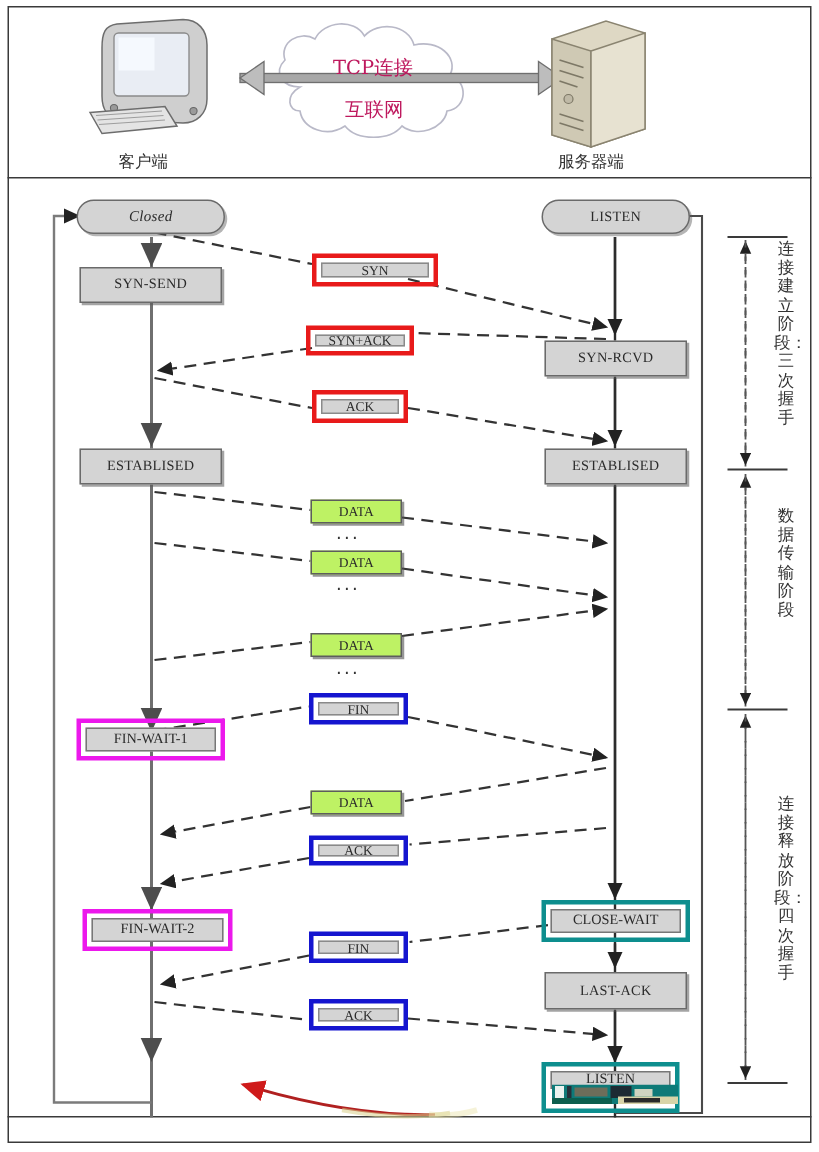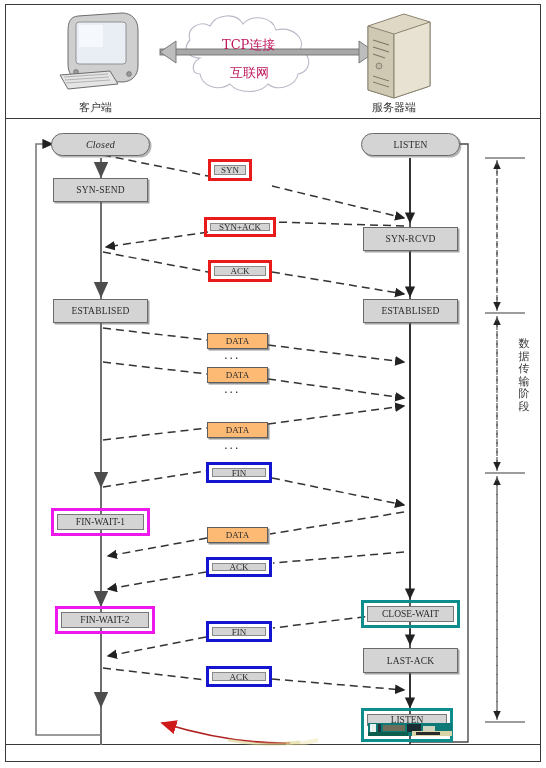--- a/index.html
+++ b/index.html
@@ -30,21 +30,21 @@
   .ring{position:absolute;box-sizing:border-box;}
   .ring>.inner{position:absolute;left:3px;top:3px;right:3px;bottom:3px;background:#d4d4d4;
         border:1px solid #777;display:flex;align-items:center;justify-content:center;
         font-size:9.5px;color:#2b2b2b;white-space:nowrap;
         font-family:"Liberation Serif","DejaVu Serif",serif;}
   .ring.red{border:3px solid #e81a1a;}
   .ring.magenta{border:3px solid #ec18ec;}
   .ring.teal{border:3px solid #0d8e8e;}
 
   
-  .msg{position:absolute;box-sizing:border-box;background:#fdba74;border:1.5px solid #5d5d5d;
+  .msg{position:absolute;box-sizing:border-box;background:#bef264;border:1.5px solid #5d5d5d;
        display:flex;align-items:center;justify-content:center;
        font-size:9px;color:#2b2b2b;white-space:nowrap;
        font-family:"Liberation Serif","DejaVu Serif",serif;
        box-shadow:1.5px 1.5px 0 rgba(80,80,80,.6);}
   .msgring{position:absolute;box-sizing:border-box;}
   .msgring>.inner{position:absolute;left:3px;top:3px;right:3px;bottom:3px;background:#d4d4d4;
        border:1px solid #8a8a8a;display:flex;align-items:center;justify-content:center;
        font-size:9px;color:#2b2b2b;white-space:nowrap;
        font-family:"Liberation Serif","DejaVu Serif",serif;}
   .msgring.red{border:3px solid #e81a1a;}
@@ -210,21 +210,21 @@
       </g>
     </g>
   </svg>
 
   <div class="sbox pill italic" style="left:51px;top:133px;width:99px;height:23px;">Closed</div>
 
   <div class="sbox" style="left:53px;top:178px;width:95px;height:24px;">SYN-SEND</div>
 
   <div class="sbox" style="left:53px;top:299px;width:95px;height:24px;">ESTABLISED</div>
 
-  <div class="ring magenta" style="left:51px;top:508px;width:99px;height:28px;">
+  <div class="ring magenta" style="left:51px;top:479px;width:99px;height:28px;">
     <div class="inner">FIN-WAIT-1</div>
   </div>
 
   <div class="ring magenta" style="left:55px;top:606px;width:100px;height:28px;">
     <div class="inner">FIN-WAIT-2</div>
   </div>
 
 
   <div class="sbox" style="left:363px;top:227px;width:95px;height:24px;">SYN-RCVD</div>
 
@@ -246,21 +246,21 @@
       <i style="left:10px;top:1px;width:3px;height:9px;background:#25303a;"></i>
       <i style="left:15px;top:2px;width:22px;height:6px;background:#6d6d5a;"></i>
       <i style="left:39px;top:1px;width:14px;height:8px;background:#1d2b33;"></i>
       <i style="left:55px;top:3px;width:12px;height:5px;background:#cfd4c0;"></i>
       <i style="left:0;top:9px;width:40px;height:4px;background:#0c5e4e;"></i>
       <i style="left:44px;top:8px;width:40px;height:5px;background:#d8d4a8;"></i>
       <i style="left:48px;top:9px;width:24px;height:3px;background:#2a2a2a;"></i>
     </div>
   </div>
 
-  <div class="msgring red" style="left:208px;top:159px;width:44px;height:22px;">
+  <div class="msgring red" style="left:208px;top:169px;width:84px;height:22px;">
     <div class="inner">SYN</div>
   </div>
 
   <div class="msgring red" style="left:204px;top:217px;width:72px;height:20px;">
     <div class="inner">SYN+ACK</div>
   </div>
 
   <div class="msgring red" style="left:208px;top:260px;width:64px;height:22px;">
     <div class="inner">ACK</div>
   </div>
@@ -285,15 +285,17 @@
   </div>
 
   <div class="msgring blue" style="left:206px;top:621px;width:66px;height:21px;">
     <div class="inner">FIN</div>
   </div>
 
   <div class="msgring blue" style="left:206px;top:666px;width:66px;height:21px;">
     <div class="inner">ACK</div>
   </div>
 
+  <div class="phase-txt" style="left:516px;top:160px;">连接建立阶段：三次握手</div>
   <div class="phase-txt" style="left:516px;top:338px;">数据传输阶段</div>
+  <div class="phase-txt" style="left:516px;top:530px;">连接释放阶段：四次握手</div>
 
 </div>
 
 </body></html>

